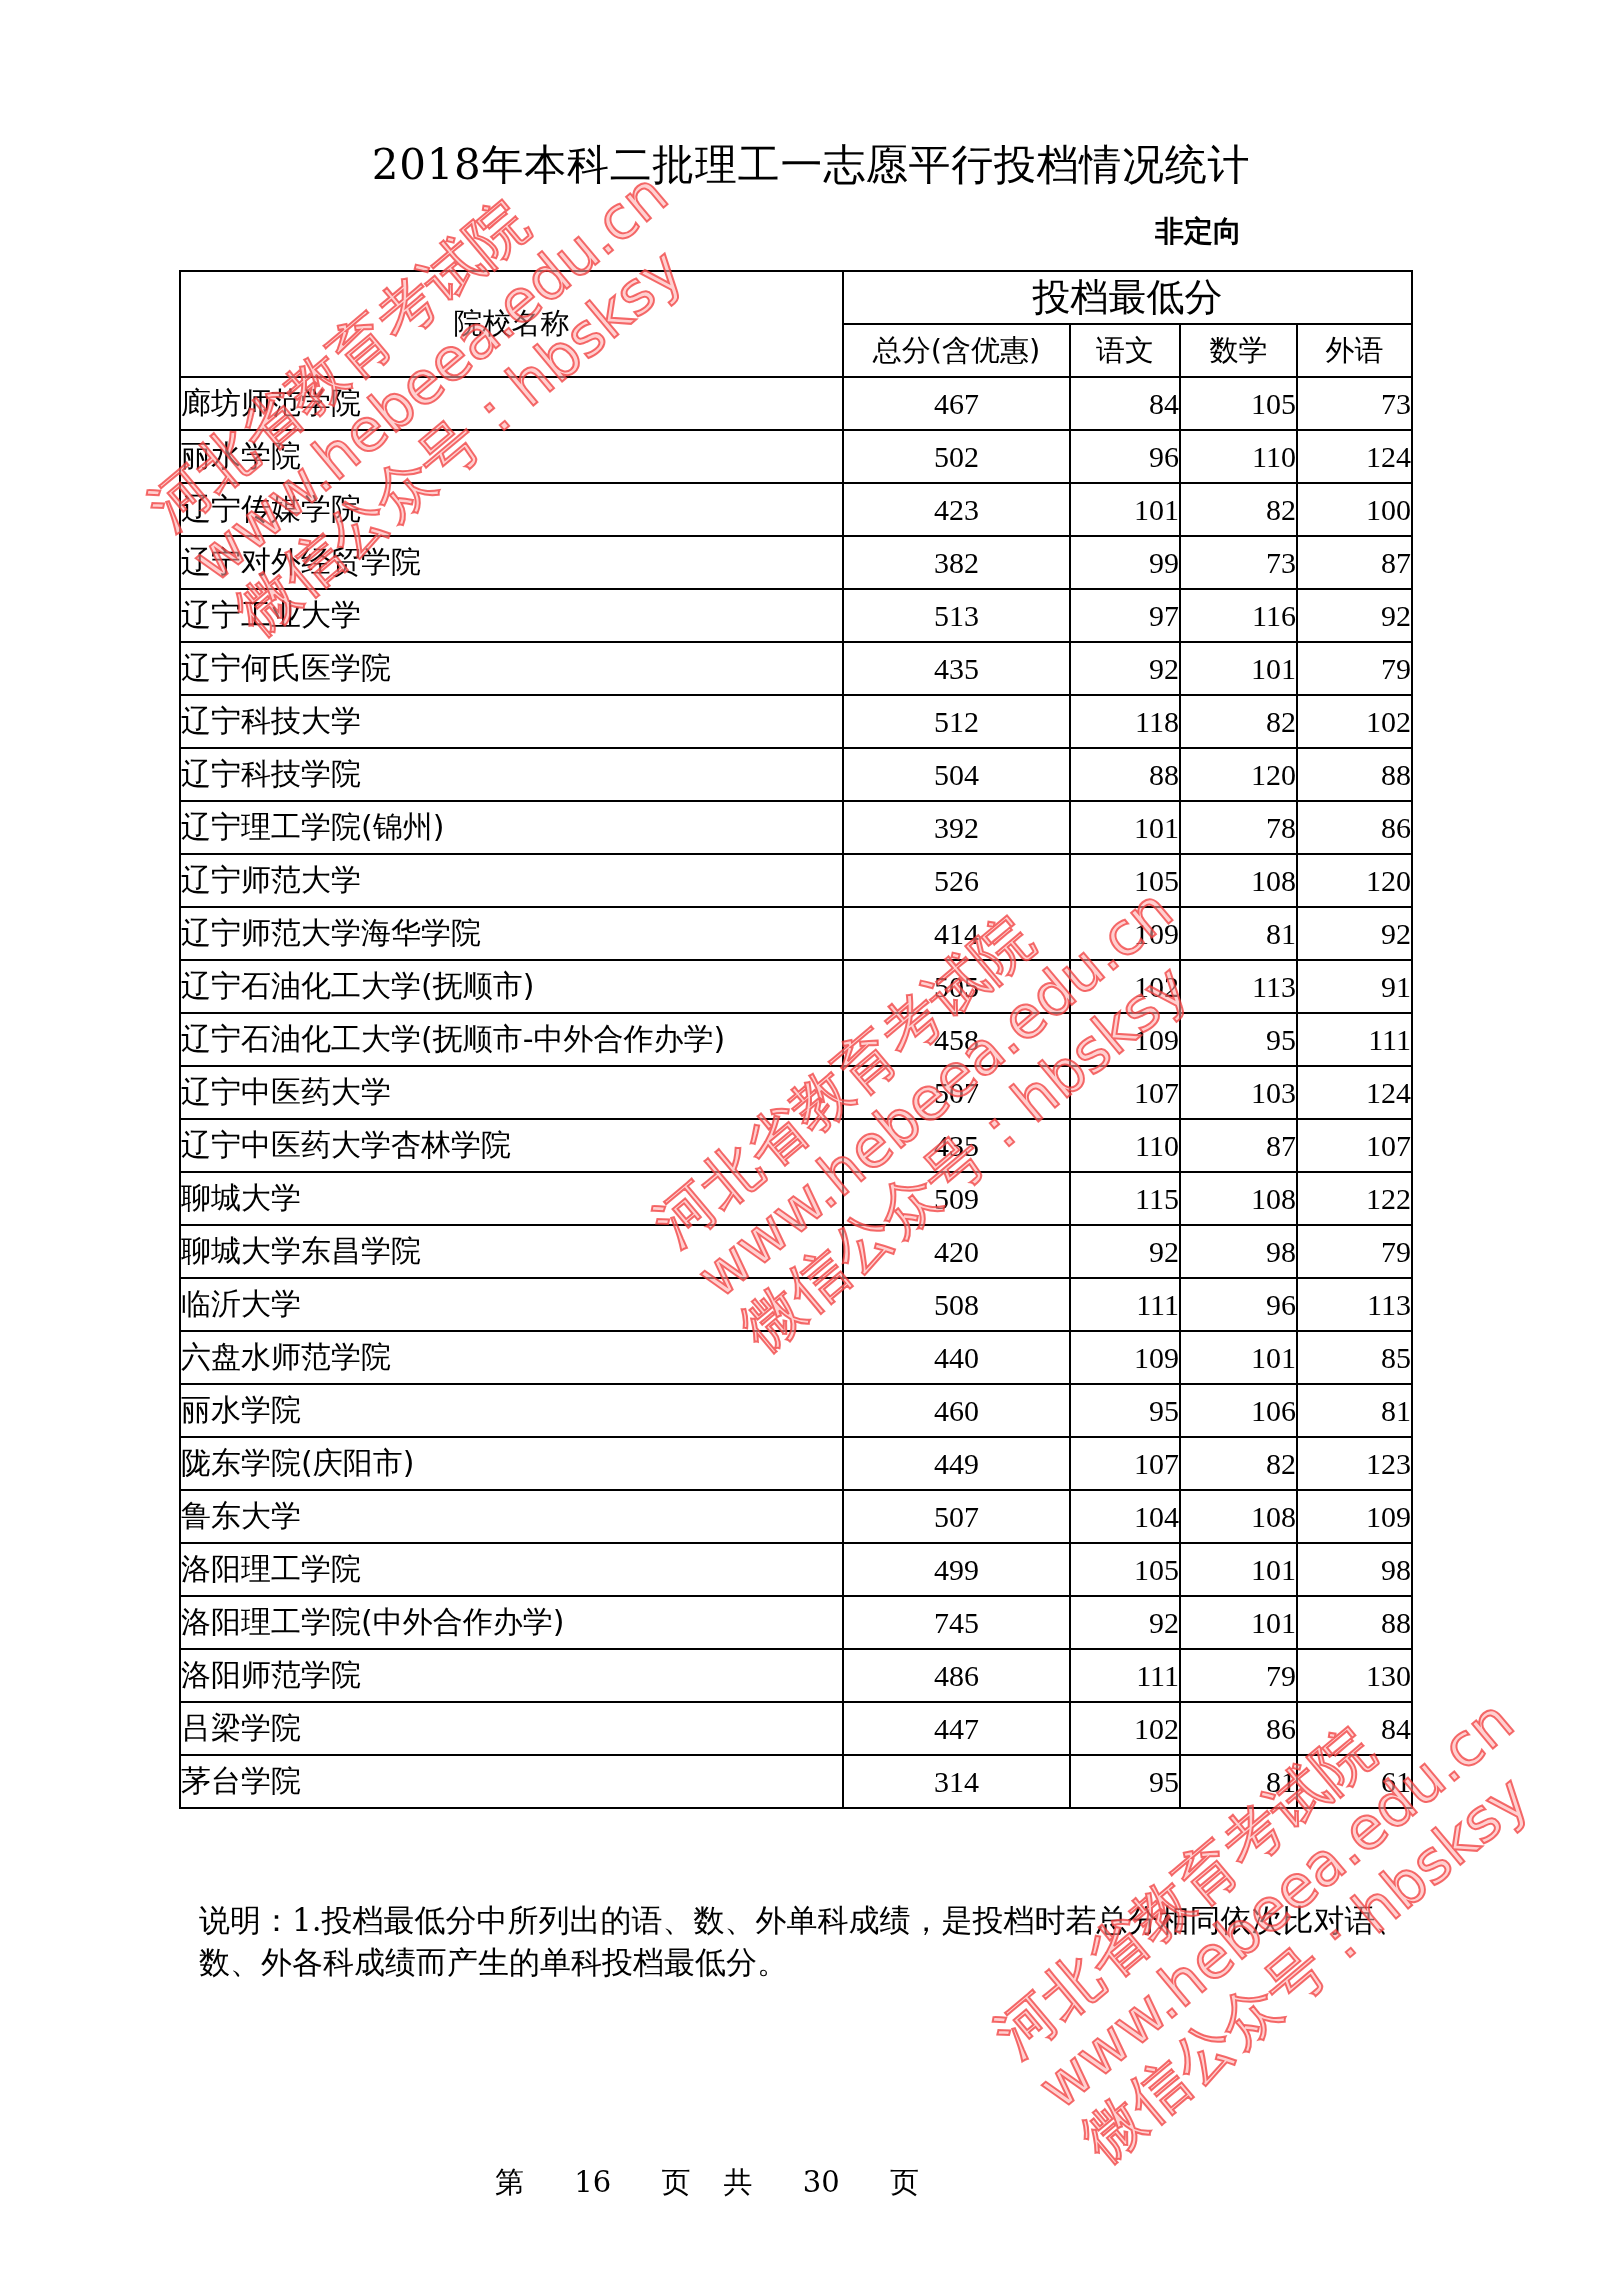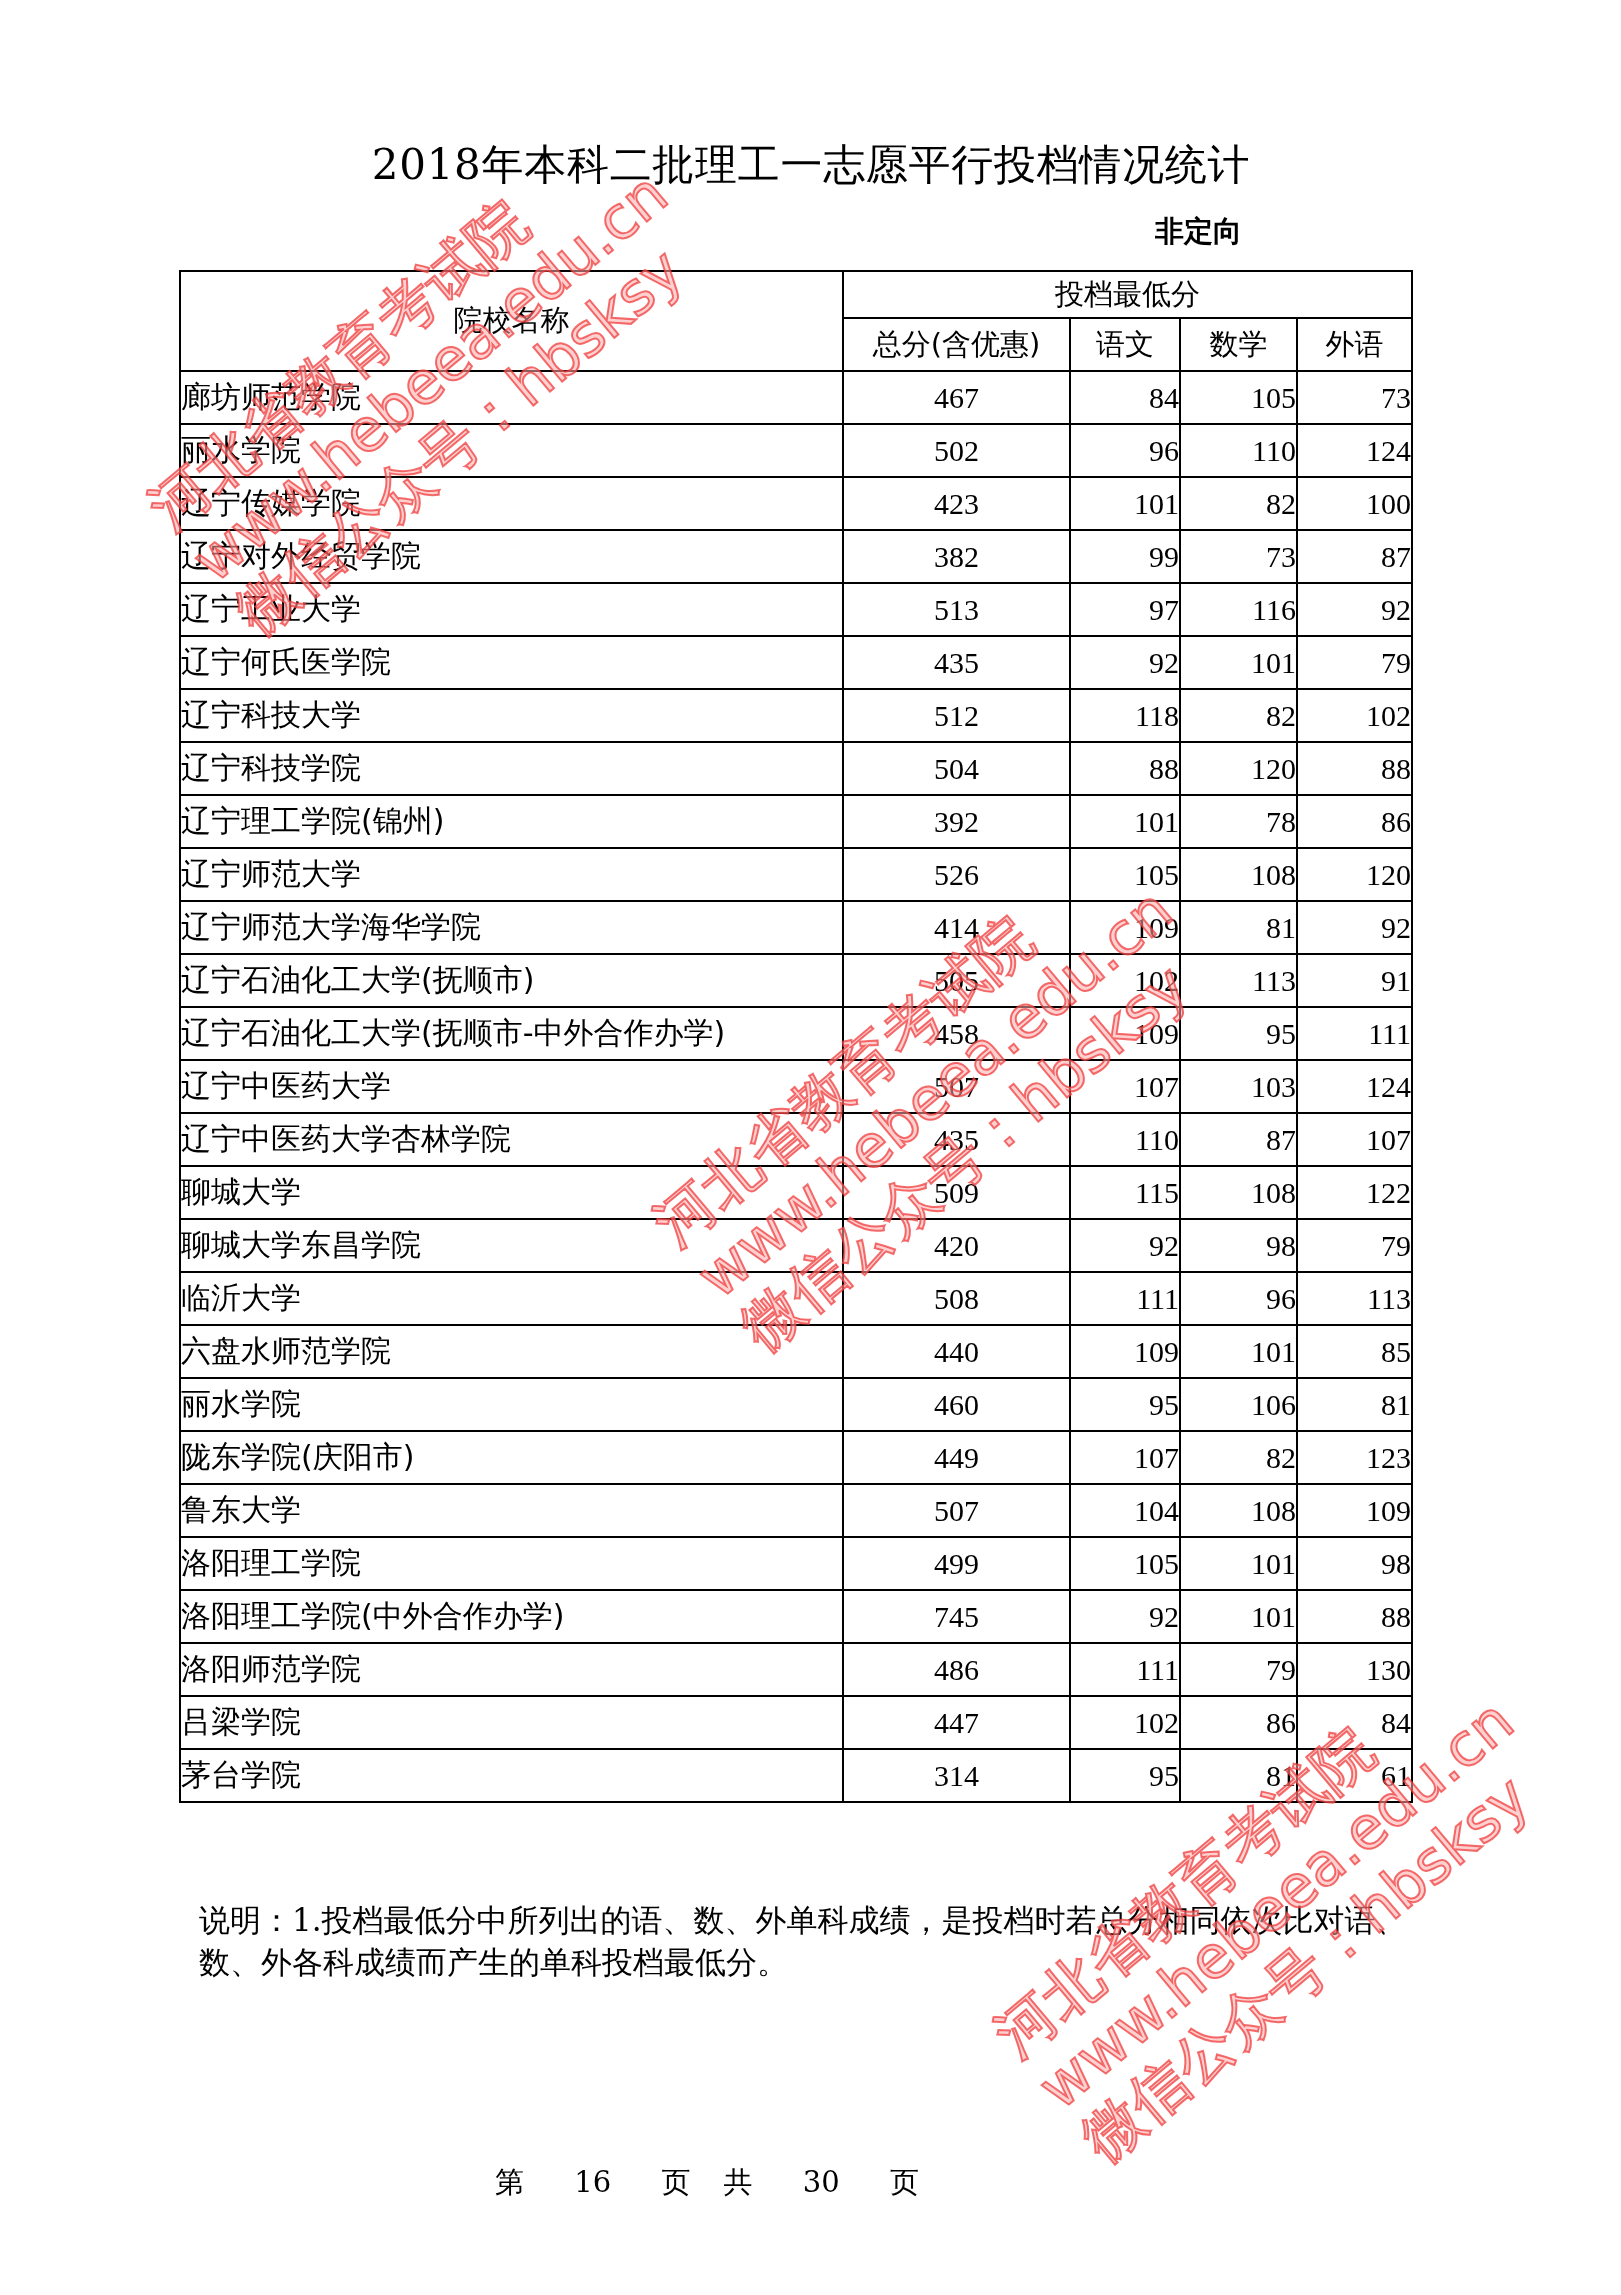--- a/index.html
+++ b/index.html
@@ -10,21 +10,21 @@
   .subtitle { position: absolute; left: 1155px; top: 211px; font-size: 29px; font-weight: bold;
               line-height: 41px; font-family: "DejaVu Sans", "Liberation Sans", sans-serif; }
   table.grid { position: absolute; left: 179px; top: 270px; width: 1233px; border-collapse: collapse;
                table-layout: fixed; }
   table.grid td, table.grid th { border: 2px solid #000; padding: 0; font-weight: normal; }
   col.c-name { width: 663px; }
   col.c-total { width: 227px; }
   col.c-yw { width: 110px; }
   col.c-sx { width: 117px; }
   col.c-wy { width: 115px; }
-  th.hdr-top { height: 45px; font-size: 29px; text-align: center; vertical-align: middle;
+  th.hdr-top { height: 45px; font-size: 38px; text-align: center; vertical-align: middle;
                font-family: "DejaVu Sans", "Liberation Sans", sans-serif; }
   th.hdr-name { font-size: 29px; text-align: center; vertical-align: middle;
                 font-family: "DejaVu Sans", "Liberation Sans", sans-serif; }
   th.hdr-sub { height: 51px; font-size: 29px; text-align: center; vertical-align: middle;
                font-family: "DejaVu Sans", "Liberation Sans", sans-serif; border-radius: 6px; }
   tr.row td { height: 51px; font-size: 30px; vertical-align: middle; }
   td.name { text-align: left; padding-left: 9.5px; font-family: "DejaVu Sans", "Liberation Sans", sans-serif;
             white-space: nowrap; overflow: hidden; margin-left: 28px; }
   td.num { font-weight: bold; text-align: right; padding-right: 12.3px;
            font-family: "Liberation Serif", "DejaVu Serif", serif; font-size: 31px; }

